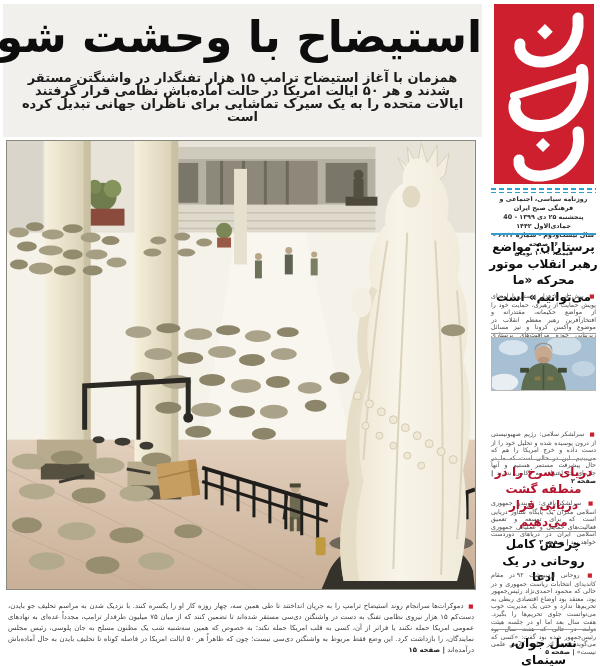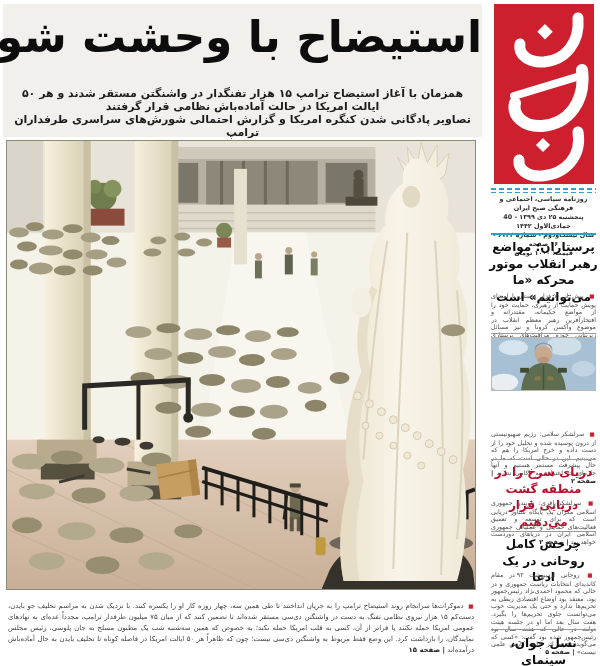--- a/index.html
+++ b/index.html
@@ -11,21 +11,21 @@
   }
   *{margin:0;padding:0;box-sizing:border-box;}
   html,body{background:#ffffff;}
   .page{
     position:relative;width:600px;height:666px;background:#ffffff;overflow:hidden;
     direction:rtl;font-family:"DejaVu Sans",sans-serif;color:var(--ink);
   }
   
   .lead-block{position:absolute;left:3px;top:4px;width:479px;height:133px;background:#f1f0ec;text-align:center;}
   .lead-headline{margin-top:4px;font-size:44px;font-weight:bold;line-height:58px;color:#0d0d0d;letter-spacing:-1px;white-space:nowrap;}
-  .lead-sub{margin-top:21px;font-size:11px;font-weight:bold;line-height:13px;color:#1c1c1c;padding:0 8px;}
+  .lead-sub{margin-top:5px;font-size:13px;font-weight:bold;line-height:13px;color:#1c1c1c;padding:0 8px;}
   
   .photo-frame{position:absolute;left:6px;top:140px;width:470px;height:450px;border:1px solid #8b887e;background:#efece4;}
   .photo-frame svg{display:block;width:100%;height:100%;}
   
   .lead-body{position:absolute;left:8px;top:601px;width:466px;font-size:6.9px;line-height:11px;color:var(--body_ink);text-align:justify;}
   .bullet{color:var(--logo_red);font-size:5.5px;margin-left:2px;}
   .page-ref{font-weight:bold;color:#222;}
   
   .sidebar{position:absolute;top:0;right:0;width:113px;height:532px;background:#ffffff;}
   .logo-box{position:absolute;top:4px;right:6px;width:100px;height:180px;background:var(--logo_red);}
@@ -43,21 +43,21 @@
 </style>
 </head>
 <body>
 
 <div class="page">
 
   <div class="lead-block">
     <div class="lead-headline">استیضاح با وحشت شورش</div>
     <div class="lead-sub">
       <div>همزمان با آغاز استیضاح ترامپ ۱۵ هزار تفنگدار در واشنگتن مستقر شدند و هر ۵۰ ایالت امریکا در حالت آماده‌باش نظامی قرار گرفتند</div>
-      <div>تصاویر پادگانی شدن کنگره امریکا و گزارش احتمالی شورش‌های سراسری طرفداران ترامپ</div>
+      <div>ایالات متحده را به یک سیرک تماشایی برای ناظران جهانی تبدیل کرده است</div>
     </div>
   </div>
 
   <div class="photo-frame">
     <svg viewBox="0 0 470 450" preserveAspectRatio="none">
       <defs>
         <linearGradient id="floorLow" x1="0" y1="0" x2="0" y2="1">
           <stop offset="0" stop-color="#e2cfbc"></stop>
             <stop offset="1" stop-color="#c9af97"></stop>
         </linearGradient>

